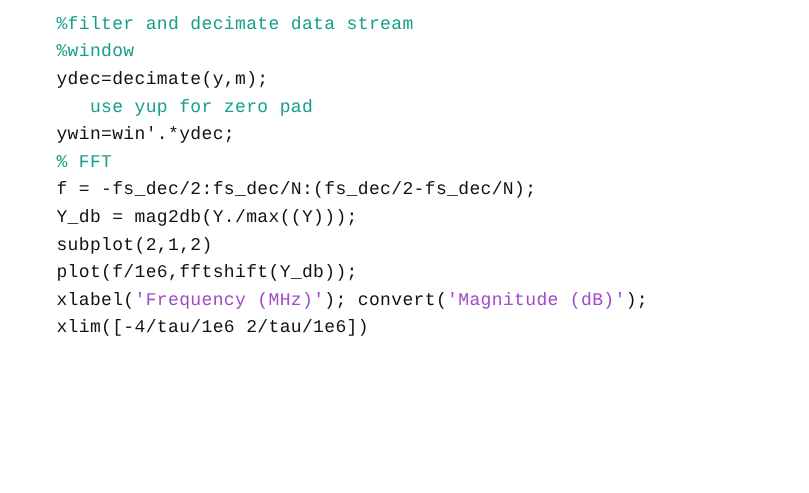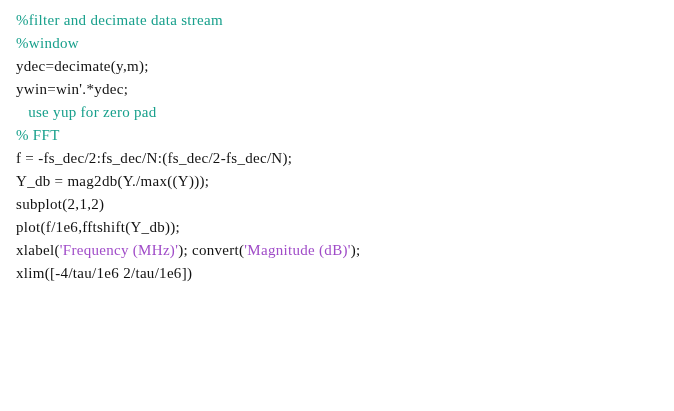--- a/index.html
+++ b/index.html
@@ -7,43 +7,43 @@
     padding: 0;
     background: #ffffff;
     width: 674px;
     height: 411px;
     overflow: hidden;
   }
   .editor {
     box-sizing: border-box;
     width: 674px;
     height: 411px;
-    padding: 9px 0 0 16px;
-    font-family: Liberation Serif, serif;
+    padding: 9px 0 0 47px;
+    font-family: Liberation Mono, monospace;
     font-size: 15px;
     line-height: 23px;
     letter-spacing: 0.3px;
   }
   .code-line {
     white-space: pre;
     height: 23px;
   }
   .tok-comment { color: var(--comment-color, #18a08c); }
   .tok-code    { color: var(--code-color, #111111); }
   .tok-string  { color: var(--string-color, #a020f0); }
 </style>
 </head>
 <body style="background: rgb(255, 255, 255);">
 
 <div class="editor">
     <div class="code-line"><span class="tok-comment">%filter and decimate data stream</span></div>
     <div class="code-line"><span class="tok-comment">%window</span></div>
     <div class="code-line"><span class="tok-code">ydec=decimate(y,m);</span></div>
+    <div class="code-line"><span class="tok-comment">   use yup for zero pad</span></div>
     <div class="code-line"><span class="tok-code">ywin=win'.*ydec;</span></div>
-    <div class="code-line"><span class="tok-comment">   use yup for zero pad</span></div>
     <div class="code-line"><span class="tok-comment">% FFT</span></div>
     <div class="code-line"><span class="tok-code">f = -fs_dec/2:fs_dec/N:(fs_dec/2-fs_dec/N);</span></div>
     <div class="code-line"><span class="tok-code">Y_db = mag2db(Y./max((Y)));</span></div>
     <div class="code-line"><span class="tok-code">subplot(2,1,2)</span></div>
     <div class="code-line"><span class="tok-code">plot(f/1e6,fftshift(Y_db));</span></div>
     <div class="code-line"><span class="tok-code">xlabel(</span><span class="tok-string">'Frequency (MHz)'</span><span class="tok-code">); convert(</span><span class="tok-string">'Magnitude (dB)'</span><span class="tok-code">);</span></div>
     <div class="code-line"><span class="tok-code">xlim([-4/tau/1e6 2/tau/1e6])</span></div>
   </div>
 
 </body></html>

